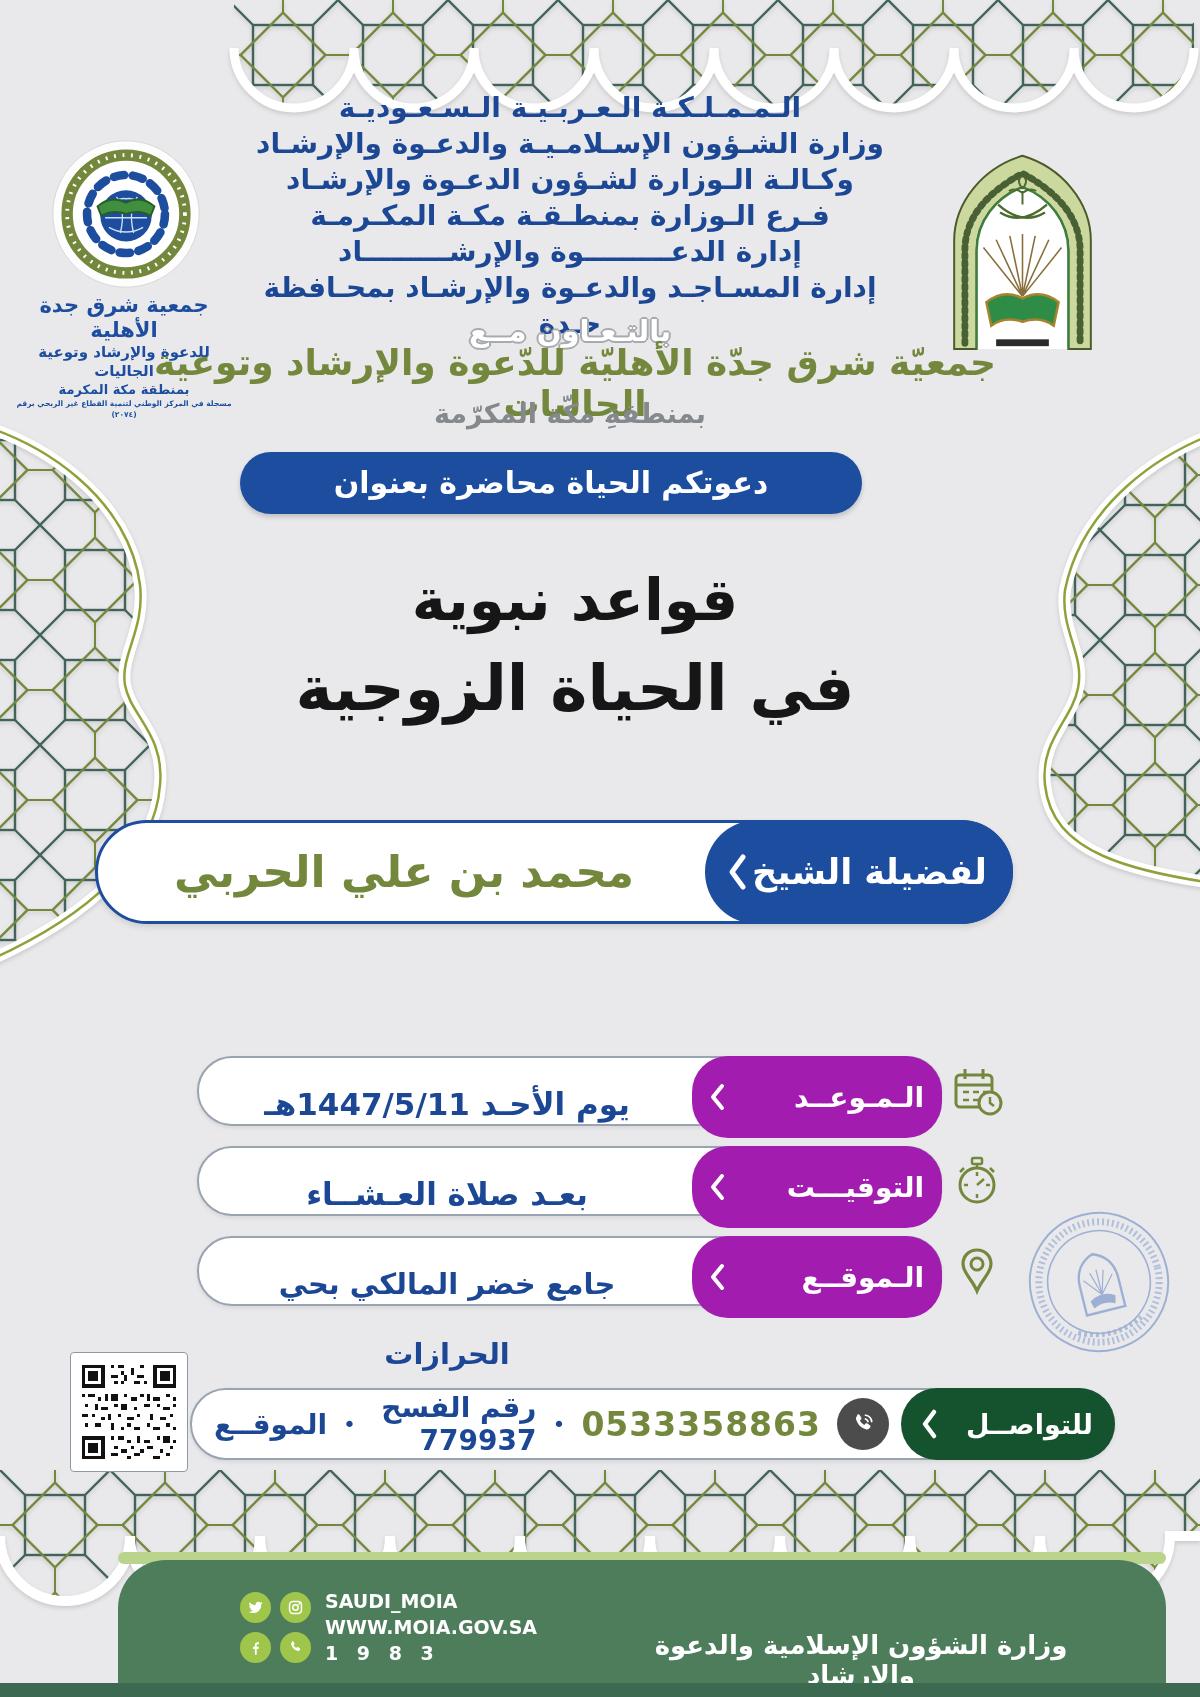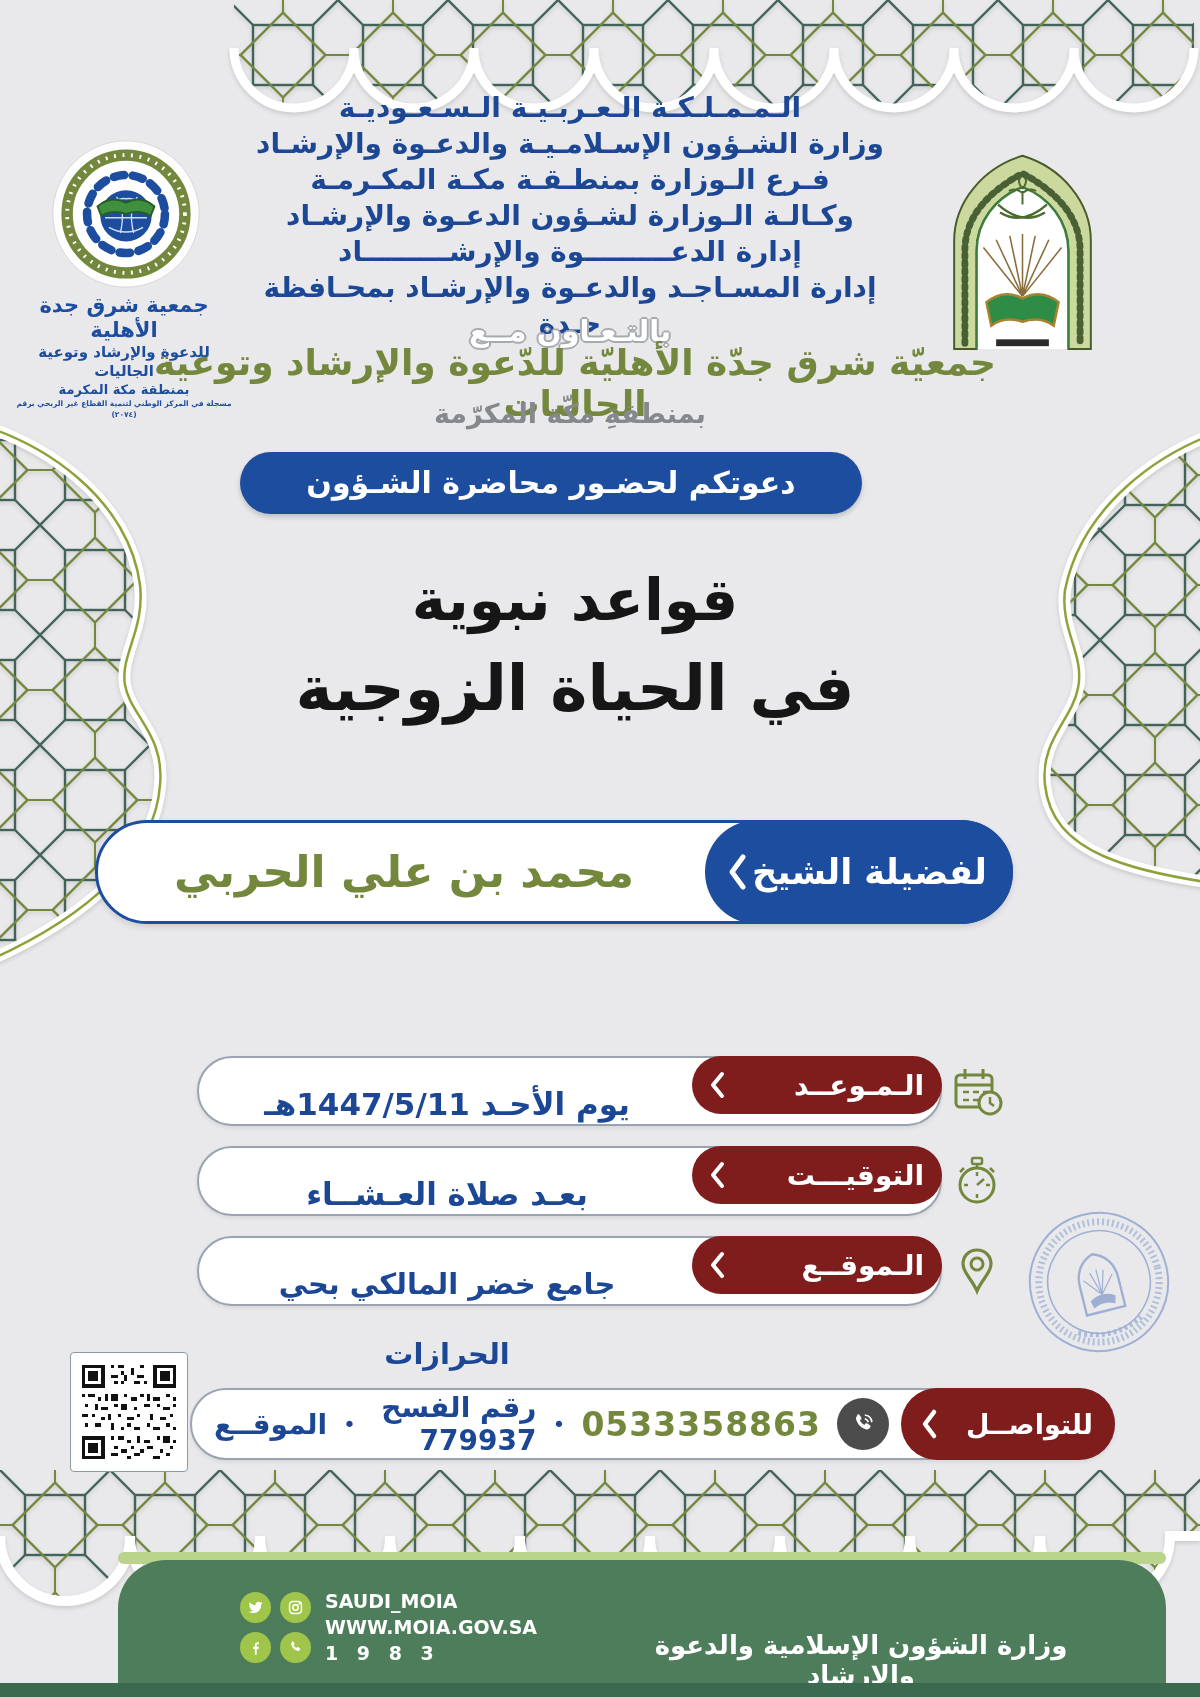--- a/index.html
+++ b/index.html
@@ -38,30 +38,30 @@
   .speaker-label .lbl{color:#fff;font-size:35px;font-weight:bold;}
   .speaker-name{position:absolute;top:0;left:20px;right:320px;height:70px;line-height:98px;
            text-align:center;color:#74883d;font-size:44px;font-weight:bold;}
 
   
   .row{left:197px;width:812px;height:70px;}
   .row .val-pill{position:absolute;left:0;top:0;width:745px;height:70px;background:#fff;
         border:2px solid #9aa3b0;border-radius:36px;box-sizing:border-box;box-shadow:0 2px 4px rgba(0,0,0,.08);}
   .row .value{position:absolute;left:15px;top:13px;width:470px;height:70px;line-height:70px;text-align:center;
         color:#1c4795;font-size:31px;font-weight:bold;}
-  .row .label-pill{position:absolute;left:495px;top:0;width:250px;height:58px;background:#7f1d1d;
+  .row .label-pill{position:absolute;left:495px;top:0;width:250px;height:82px;background:#a21caf;
         border-radius:36px;display:flex;align-items:center;justify-content:space-between;
         padding:0 18px 0 16px;box-sizing:border-box;}
   .row .label-pill .lbl{color:#fff;font-size:28px;font-weight:bold;}
   .row .ric{position:absolute;left:752px;top:7px;}
 
   
   .contact{left:190px;top:1388px;width:925px;height:72px;background:#fff;border:2px solid #9aa3b0;
         border-radius:38px;box-sizing:border-box;box-shadow:0 2px 4px rgba(0,0,0,.08);}
-  .contact .pill{position:absolute;right:-2px;top:-2px;width:214px;height:72px;background:#7f1d1d;
+  .contact .pill{position:absolute;right:-2px;top:-2px;width:214px;height:72px;background:#14532d;
         border-radius:38px;display:flex;align-items:center;justify-content:space-between;
         padding:0 22px 0 18px;box-sizing:border-box;}
   .contact .pill .lbl{color:#fff;font-size:27px;font-weight:bold;}
   .contact .cicon{position:absolute;right:224px;top:8px;width:52px;height:52px;background:#4c4c4c;
         border-radius:50%;display:flex;align-items:center;justify-content:center;}
   .contact .items{position:absolute;right:292px;left:22px;top:0;height:68px;display:flex;
         align-items:center;justify-content:flex-start;gap:16px;}
   .contact .phone{font-size:33px;font-weight:bold;color:#74883d;letter-spacing:1px;}
   .contact .blue{font-size:28px;font-weight:bold;color:#1c4795;}
   .contact .dot{font-size:22px;color:#1c4795;}
@@ -150,30 +150,30 @@
     <path d="M85 44 v14 M85 46 q-8 -6 -14 -2 M85 46 q8 -6 14 -2 M85 42 q-6 -8 -2 -12 M85 42 q6 -8 2 -12" stroke="#4c6b2f" stroke-width="2" fill="none"></path>
     <path d="M62 66 Q85 80 110 58 M108 66 Q85 80 60 58" stroke="#4c6b2f" stroke-width="2.4" fill="none"></path>
     <path d="M85 152 L45 102 M85 152 L58 94 M85 152 L72 90 M85 152 L85 88 M85 152 L98 90 M85 152 L112 94 M85 152 L125 102" stroke="#8a6d3b" stroke-width="1.6"></path>
     <path d="M48 158 Q66 144 85 154 Q104 144 122 158 L117 182 Q103 172 85 178 Q67 172 53 182 Z" fill="#2e8c46" stroke="#a8832f" stroke-width="2.5"></path>
     <rect x="58" y="196" width="54" height="7" fill="#2b2b2b"></rect>
   </svg>
 
   <div class="abs rtl center hdr">
     <div>الـمـمـلـكـة الـعـربـيـة الـسـعـوديـة</div>
     <div>وزارة الشـؤون الإسـلامـيـة والدعـوة والإرشـاد</div>
+    <div>وكـالـة الـوزارة لشـؤون الدعـوة والإرشـاد</div>
     <div>فـرع الـوزارة بمنطـقـة مكـة المكـرمـة</div>
-    <div>وكـالـة الـوزارة لشـؤون الدعـوة والإرشـاد</div>
     <div>إدارة الدعـــــــــوة والإرشـــــــــاد</div>
     <div>إدارة المسـاجـد والدعـوة والإرشـاد بمحـافظة جـدة</div>
   </div>
   <div class="abs rtl center coop">بالتـعـاون مــع</div>
   <div class="abs rtl center assoc-line">جمعيّة شرق جدّة الأهليّة للدّعوة والإرشاد وتوعية الجاليات</div>
   <div class="abs rtl center region-line">بمنطقةِ مكّة المكرّمة</div>
 
-  <div class="abs rtl center invite">دعوتكم لحضـور محاضرة الشـؤون</div>
+  <div class="abs rtl center invite">دعوتكم الحياة محاضرة بعنوان</div>
 
   <div class="abs rtl center title1">قواعد نبوية</div>
   <div class="abs rtl center title2">في الحياة الزوجية</div>
 
   <div class="abs speaker">
     <div class="speaker-label">
       <svg width="24" height="40" viewBox="0 0 24 40">
         <path d="M18 5 L7 20 L18 35" fill="none" stroke="#fff" stroke-width="5" stroke-linecap="round" stroke-linejoin="round"></path>
       </svg>
       <span class="lbl rtl">لفضيلة الشيخ</span>

